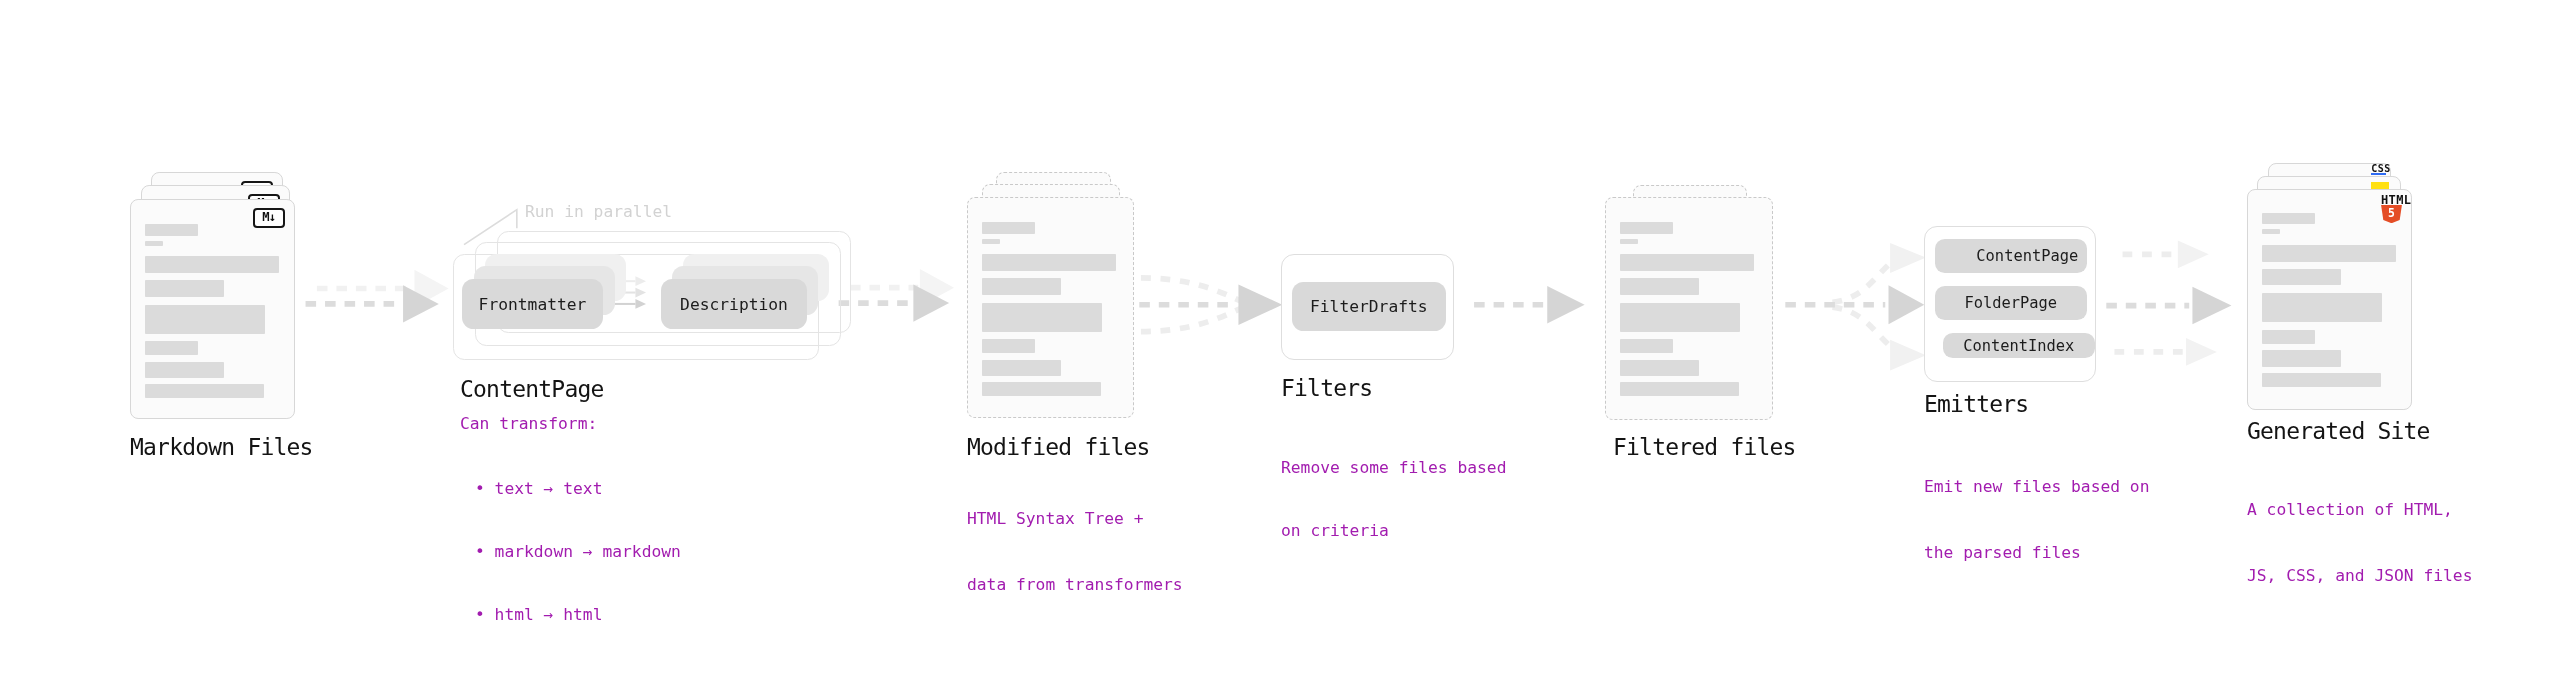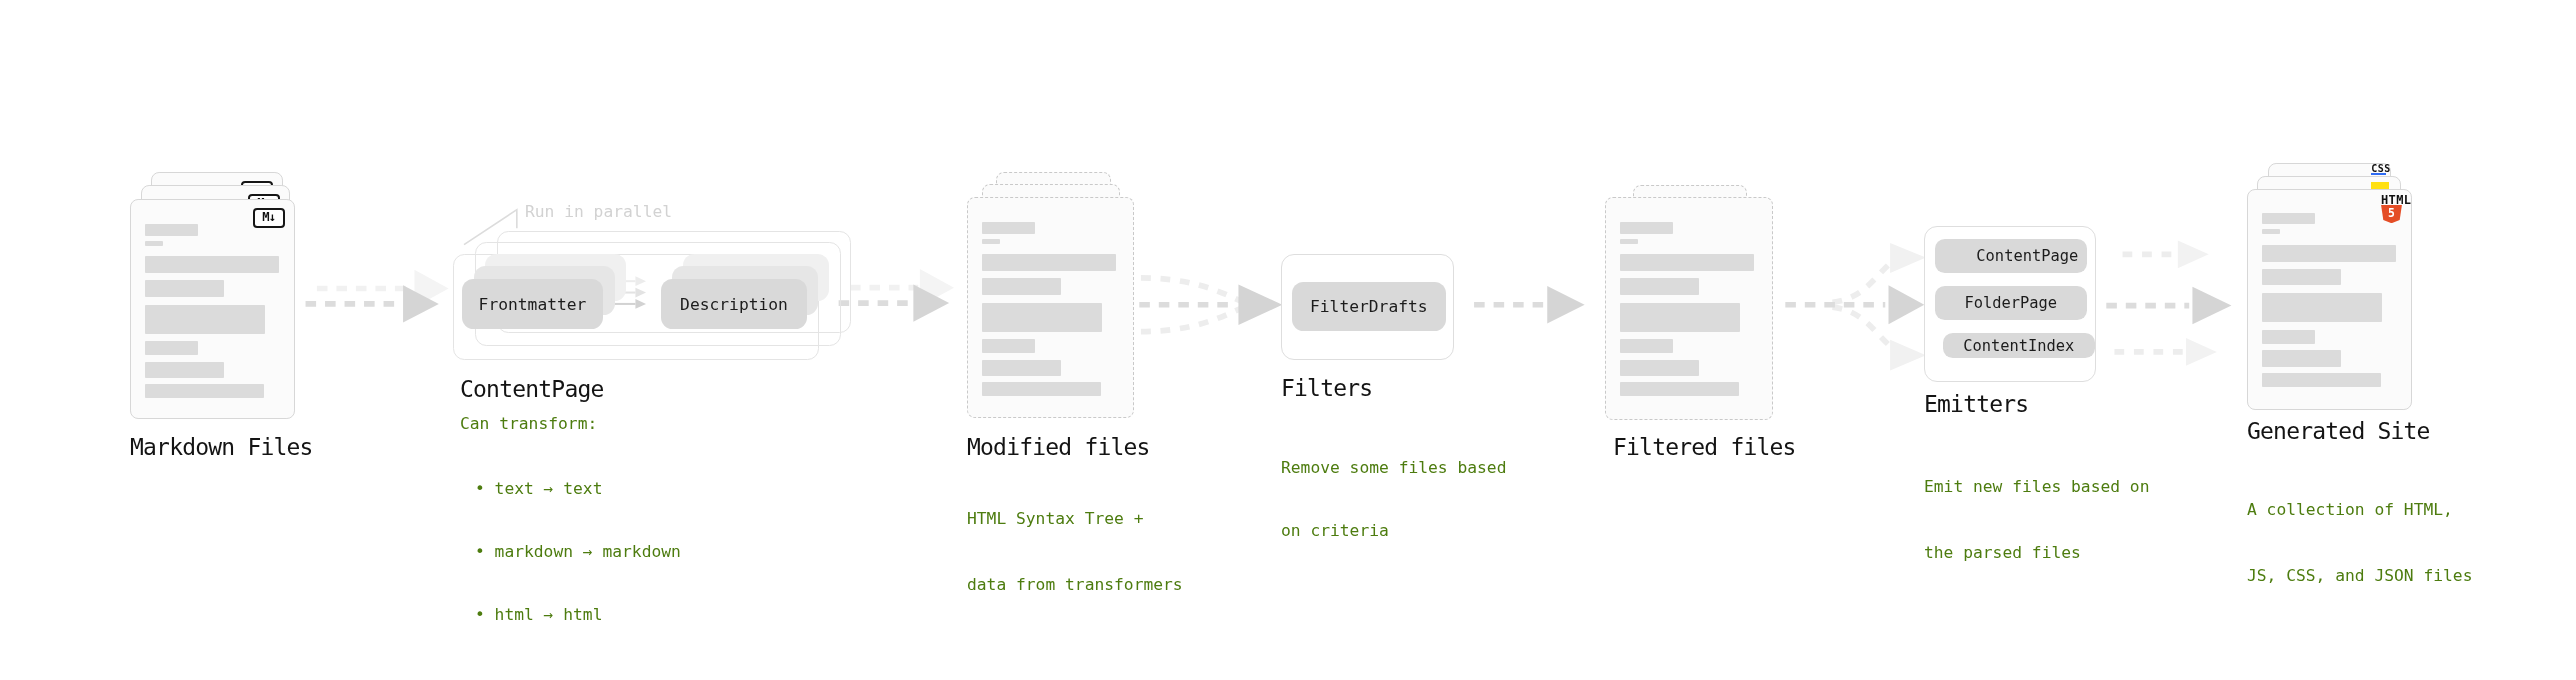--- a/index.html
+++ b/index.html
@@ -25,21 +25,21 @@
     position:absolute;background:#d9d9d9;border-radius:11.4px;color:#1c1c1c;font-size:16.3px;
     display:flex;align-items:center;justify-content:center;box-sizing:border-box;white-space:pre;
   }
   .pill.ghost1{background:#e6e6e6;}
   .pill.ghost2{background:#f0f0f0;}
   .panel{position:absolute;background:#ffffff;border:1.6px solid #dedede;border-radius:13px;box-sizing:border-box;}
   .emit-pill{border-radius:9.8px;font-size:15.4px;}
   .annotation{position:absolute;font-size:16.3px;color:#d2d2d2;white-space:pre;}
   
   .stage-title{position:absolute;font-size:23px;font-weight:500;color:#141414;letter-spacing:-0.8px;white-space:pre;}
-  .stage-desc{position:absolute;font-size:16.3px;color:#4d7c0f;line-height:21px;white-space:pre;}
+  .stage-desc{position:absolute;font-size:16.3px;color:#a21caf;line-height:21px;white-space:pre;}
   
   .html5-logo{position:absolute;right:9px;top:6.5px;width:21px;text-align:center;}
   .html5-word{font-size:12px;line-height:7.3px;font-weight:bold;color:#111111;letter-spacing:0.4px;}
   .html5-shield{
     width:21px;height:18.7px;background:#e44d26;margin-top:0.8px;
     clip-path:polygon(0% 0%,100% 0%,89% 82%,50% 100%,11% 82%);
     color:#ffffff;font-size:11.4px;line-height:16.3px;font-weight:bold;text-align:center;
   }
   .js-badge{position:absolute;right:10.6px;top:4.9px;width:18.7px;height:8.1px;background:#ffe013;}
   .css-badge{position:absolute;right:4.1px;top:1.6px;width:14.6px;text-align:center;}

